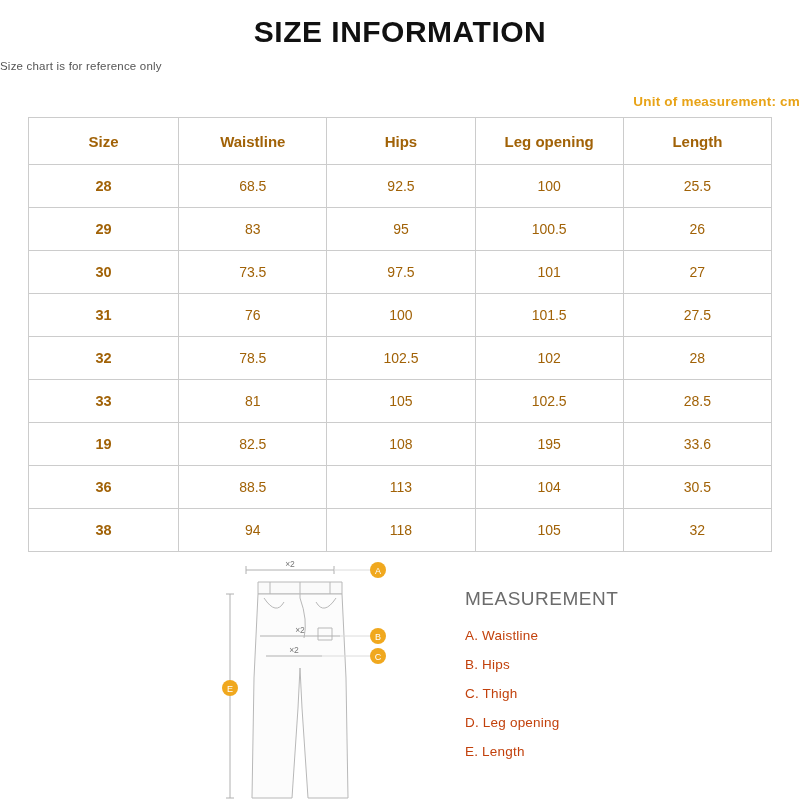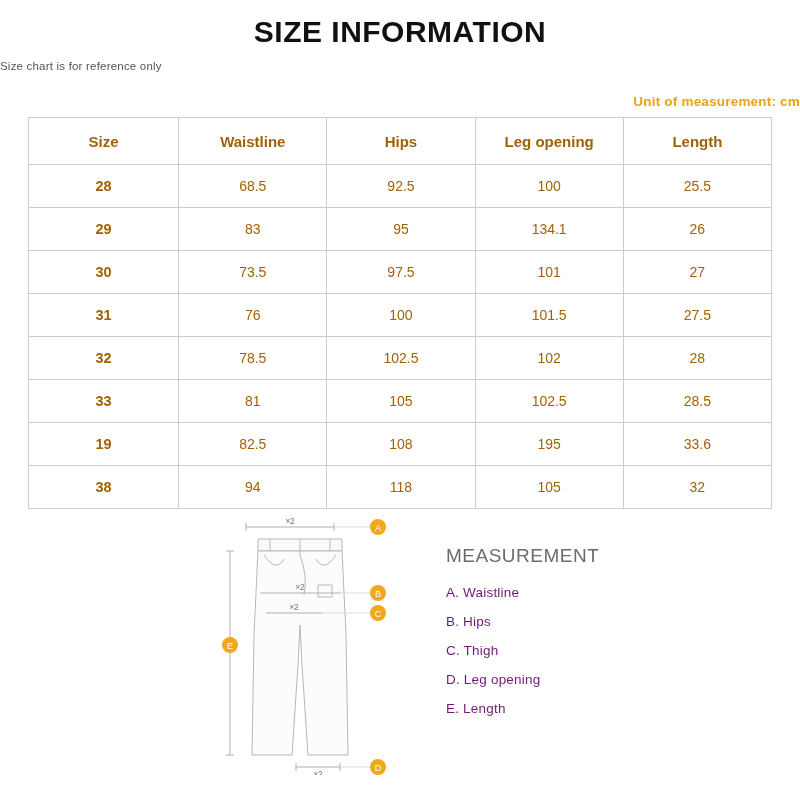--- a/index.html
+++ b/index.html
@@ -79,32 +79,32 @@
   }
   .diagram {
     position: absolute;
     left: 200px;
     top: 0;
     width: 200px;
     height: 260px;
   }
   .measure-block {
     position: absolute;
-    left: 446px;
+    left: 465px;
     top: 30px;
   }
   .measure-title {
     font-size: 19px;
     color: #6b6b6b;
     letter-spacing: 0.5px;
     margin-bottom: 18px;
   }
   .measure-item {
     font-size: 13.5px;
-    color: #701a75;
+    color: #c2410c;
     margin-bottom: 14px;
     letter-spacing: 0.2px;
   }
 </style>
 </head>
 <body>
 
 <div class="page">
 
   <div class="title">SIZE INFORMATION</div>
@@ -133,21 +133,21 @@
         <td>28</td>
         <td>68.5</td>
         <td>92.5</td>
         <td>100</td>
         <td>25.5</td>
       </tr>
       <tr>
         <td>29</td>
         <td>83</td>
         <td>95</td>
-        <td>134.1</td>
+        <td>100.5</td>
         <td>26</td>
       </tr>
       <tr>
         <td>30</td>
         <td>73.5</td>
         <td>97.5</td>
         <td>101</td>
         <td>27</td>
       </tr>
       <tr>
@@ -170,20 +170,27 @@
         <td>105</td>
         <td>102.5</td>
         <td>28.5</td>
       </tr>
       <tr>
         <td>19</td>
         <td>82.5</td>
         <td>108</td>
         <td>195</td>
         <td>33.6</td>
+      </tr>
+      <tr>
+        <td>36</td>
+        <td>88.5</td>
+        <td>113</td>
+        <td>104</td>
+        <td>30.5</td>
       </tr>
       <tr>
         <td>38</td>
         <td>94</td>
         <td>118</td>
         <td>105</td>
         <td>32</td>
       </tr>
     </tbody>
   </table>

